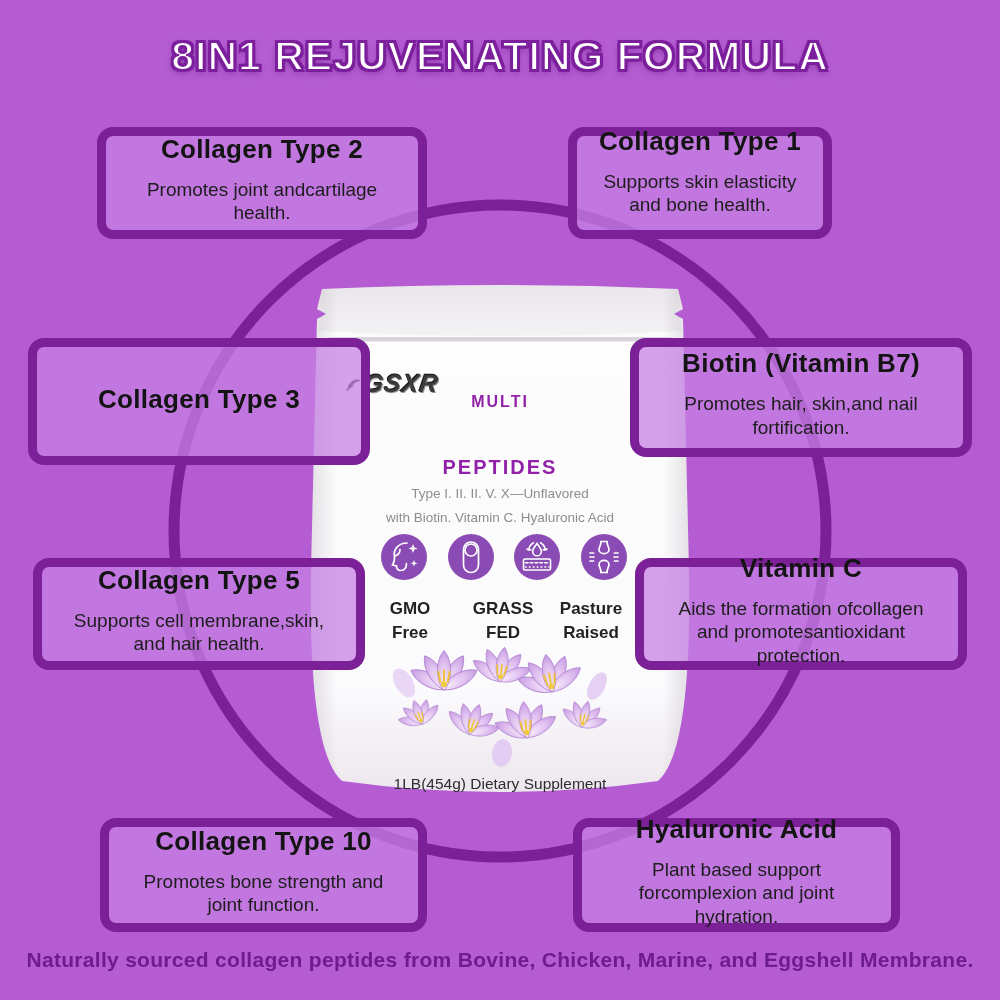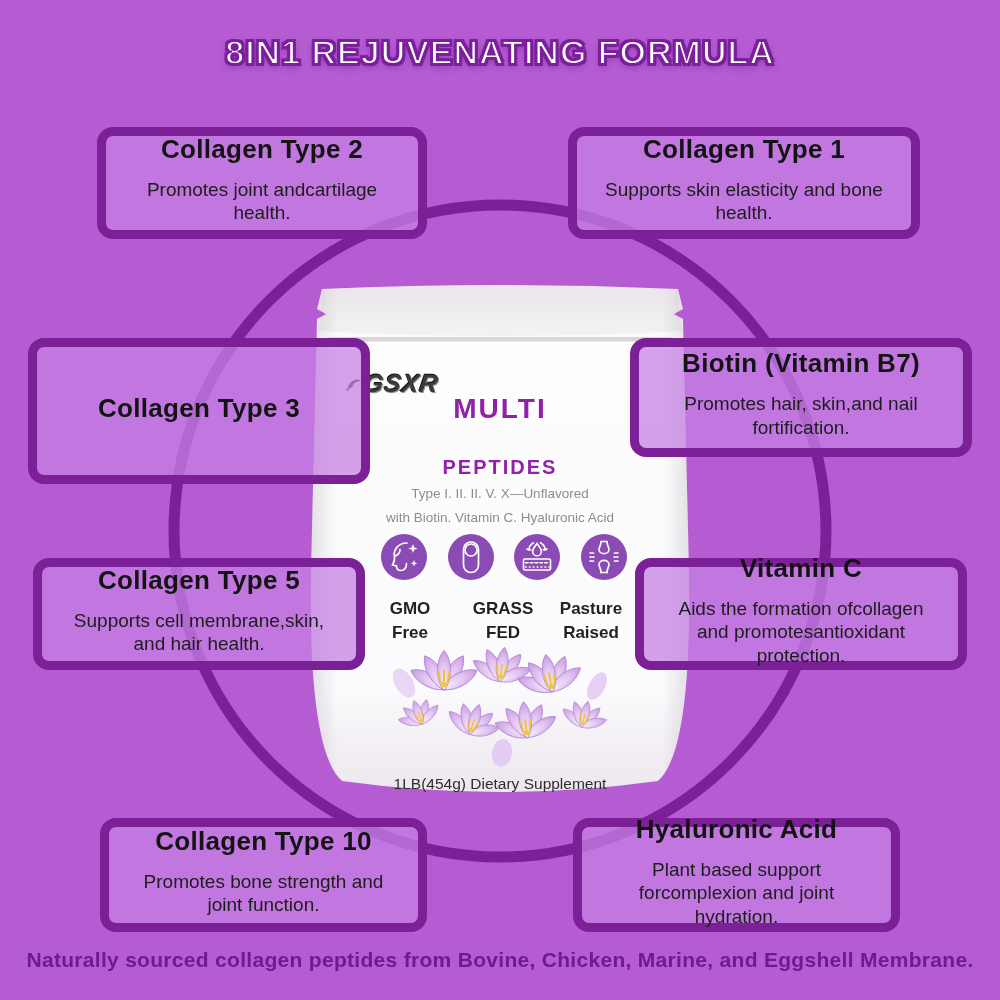--- a/index.html
+++ b/index.html
@@ -5,21 +5,21 @@
   html,body{margin:0;padding:0;}
   body{font-family:"Liberation Sans", sans-serif;}
   #stage{
     position:relative;width:1000px;height:1000px;overflow:hidden;
     background:#b55cd3;
   }
   .abs{position:absolute;}
   
   .main-title{
     left:0;right:0;top:33px;text-align:center;
-    font-size:34px;font-weight:800;letter-spacing:1px;color:#ffffff;
+    font-size:41px;font-weight:800;letter-spacing:1px;color:#ffffff;
     -webkit-text-stroke:2px #7c1f9c;
     text-shadow:2px 2px 0 #7c1f9c,-2px -2px 0 #7c1f9c,2px -2px 0 #7c1f9c,-2px 2px 0 #7c1f9c,0 3px 7px rgba(90,18,118,.55);
   }
   
   svg.ring{left:0;top:0;}
   
   .info-box{
     position:absolute;box-sizing:border-box;
     border:9px solid #7b2096;border-radius:16px;
     background:rgba(199,128,228,0.74);
@@ -31,21 +31,21 @@
   
   .pouch{left:300px;top:281px;width:400px;height:525px;}
   .pouch .abs{position:absolute;}
   .pouch-text{left:0;right:0;text-align:center;}
   .brand{
     left:46px;top:88px;font-size:25px;font-weight:900;font-style:italic;
     color:#3b3b3b;letter-spacing:1px;transform:skewX(-8deg);
     text-shadow:1px 1px 0 #9a9a9a,-1px -1px 0 #161616;
     display:flex;align-items:center;gap:2px;
   }
-  .multi{top:112px;font-size:28px;font-weight:800;letter-spacing:2px;color:#9221aa;}
+  .multi{top:112px;font-size:16px;font-weight:800;letter-spacing:2px;color:#9221aa;}
   .collagen{top:140px;font-size:30px;font-weight:800;letter-spacing:2px;color:#9221aa;}
   .peptides{top:175px;font-size:20px;font-weight:800;letter-spacing:2px;color:#9221aa;}
   .type-line{top:205px;font-size:13.5px;color:#8d8d8d;}
   .with-line{top:229px;font-size:13.5px;color:#8d8d8d;}
   .icons-row{left:81px;top:253px;width:246px;display:flex;justify-content:space-between;}
   .picon{width:46px;height:46px;}
   .badge{position:absolute;width:90px;text-align:center;font-size:17px;font-weight:700;color:#222;line-height:1.4;top:316px;}
   .badge.b0{left:65px;}
   .badge.b1{left:158px;}
   .badge.b2{left:246px;}
@@ -186,25 +186,25 @@
       <use href="#crocus" transform="translate(40,95) scale(0.8) rotate(-20)"></use>
     </svg>
 
     <div class="abs pouch-text size-line">1LB(454g) Dietary Supplement</div>
   </div>
 
   <div class="info-box" style="left:97px;top:127px;width:330px;height:112px;">
     <h2 class="box-title">Collagen Type 2</h2>
     <p class="box-desc">Promotes joint andcartilage health.</p>
   </div>
-  <div class="info-box" style="left:568px;top:127px;width:352px;height:112px;">
+  <div class="info-box" style="left:568px;top:127px;width:264px;height:112px;justify-content:flex-end;">
     <h2 class="box-title">Collagen Type 1</h2>
     <p class="box-desc">Supports skin elasticity and bone health.</p>
   </div>
-  <div class="info-box" style="left:28px;top:338px;width:342px;height:146px;">
+  <div class="info-box" style="left:28px;top:338px;width:342px;height:127px;">
     <h2 class="box-title">Collagen Type 3</h2>
   </div>
   <div class="info-box" style="left:630px;top:338px;width:342px;height:119px;">
     <h2 class="box-title">Biotin (Vitamin B7)</h2>
     <p class="box-desc">Promotes hair, skin,and nail fortification.</p>
   </div>
   <div class="info-box" style="left:33px;top:558px;width:332px;height:112px;">
     <h2 class="box-title">Collagen Type 5</h2>
     <p class="box-desc">Supports cell membrane,skin, and hair health.</p>
   </div>

